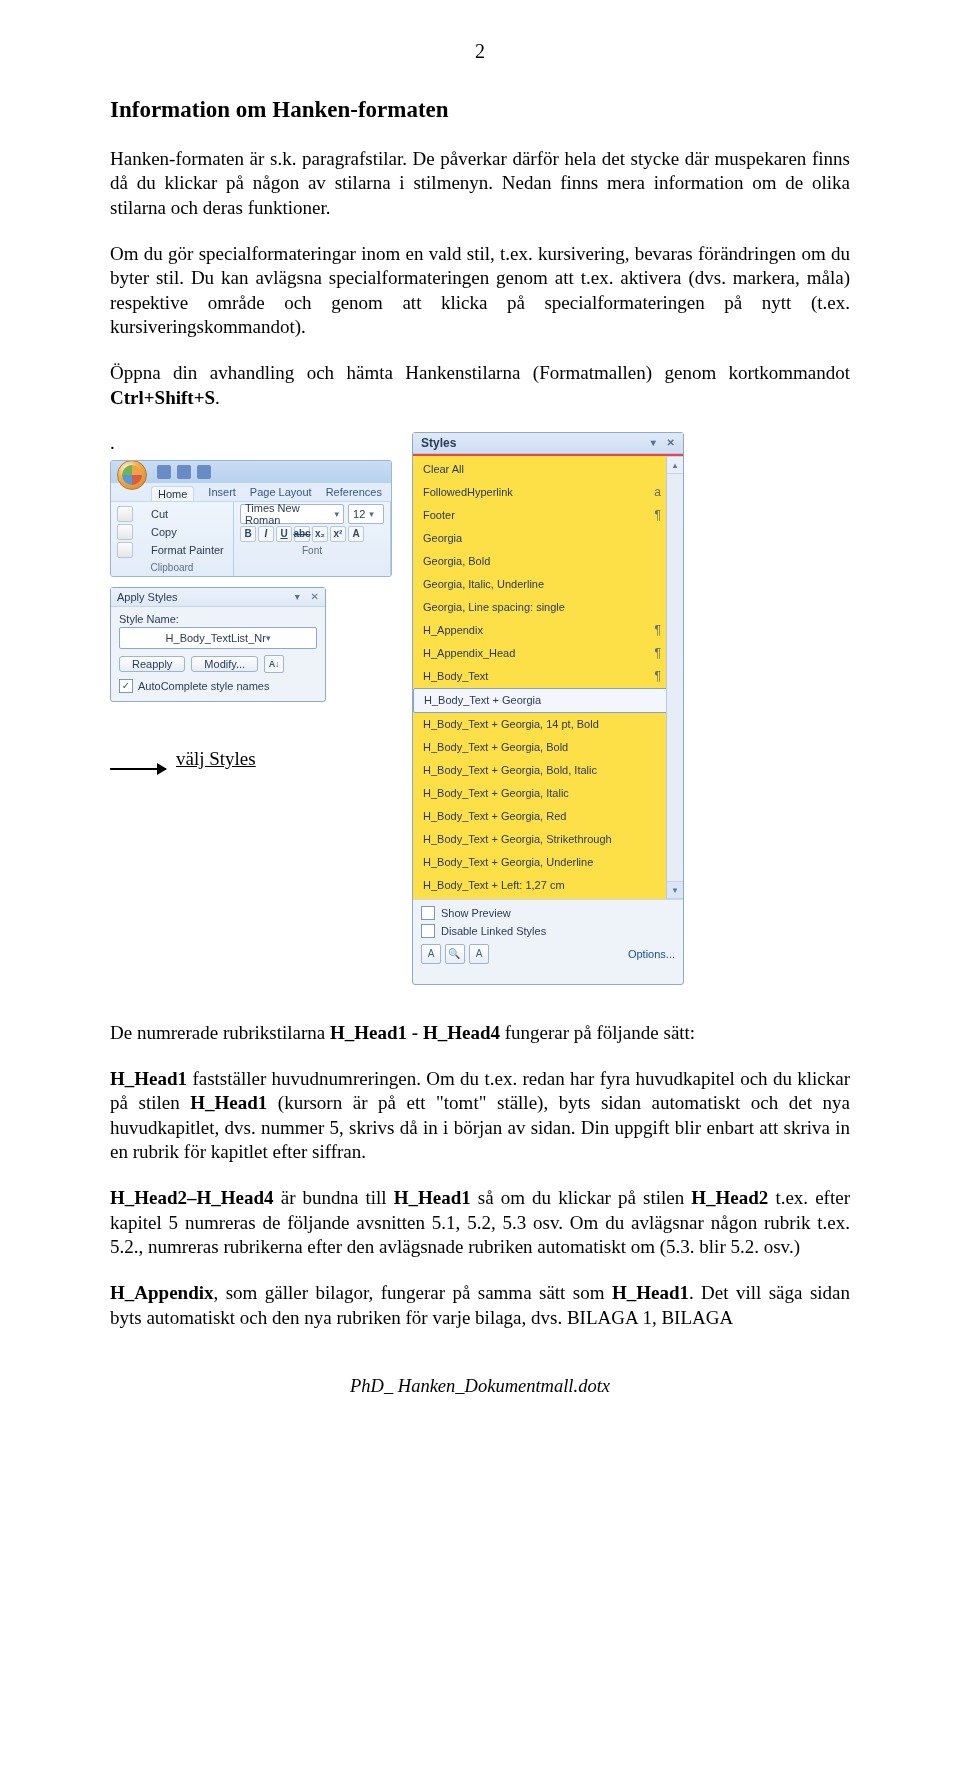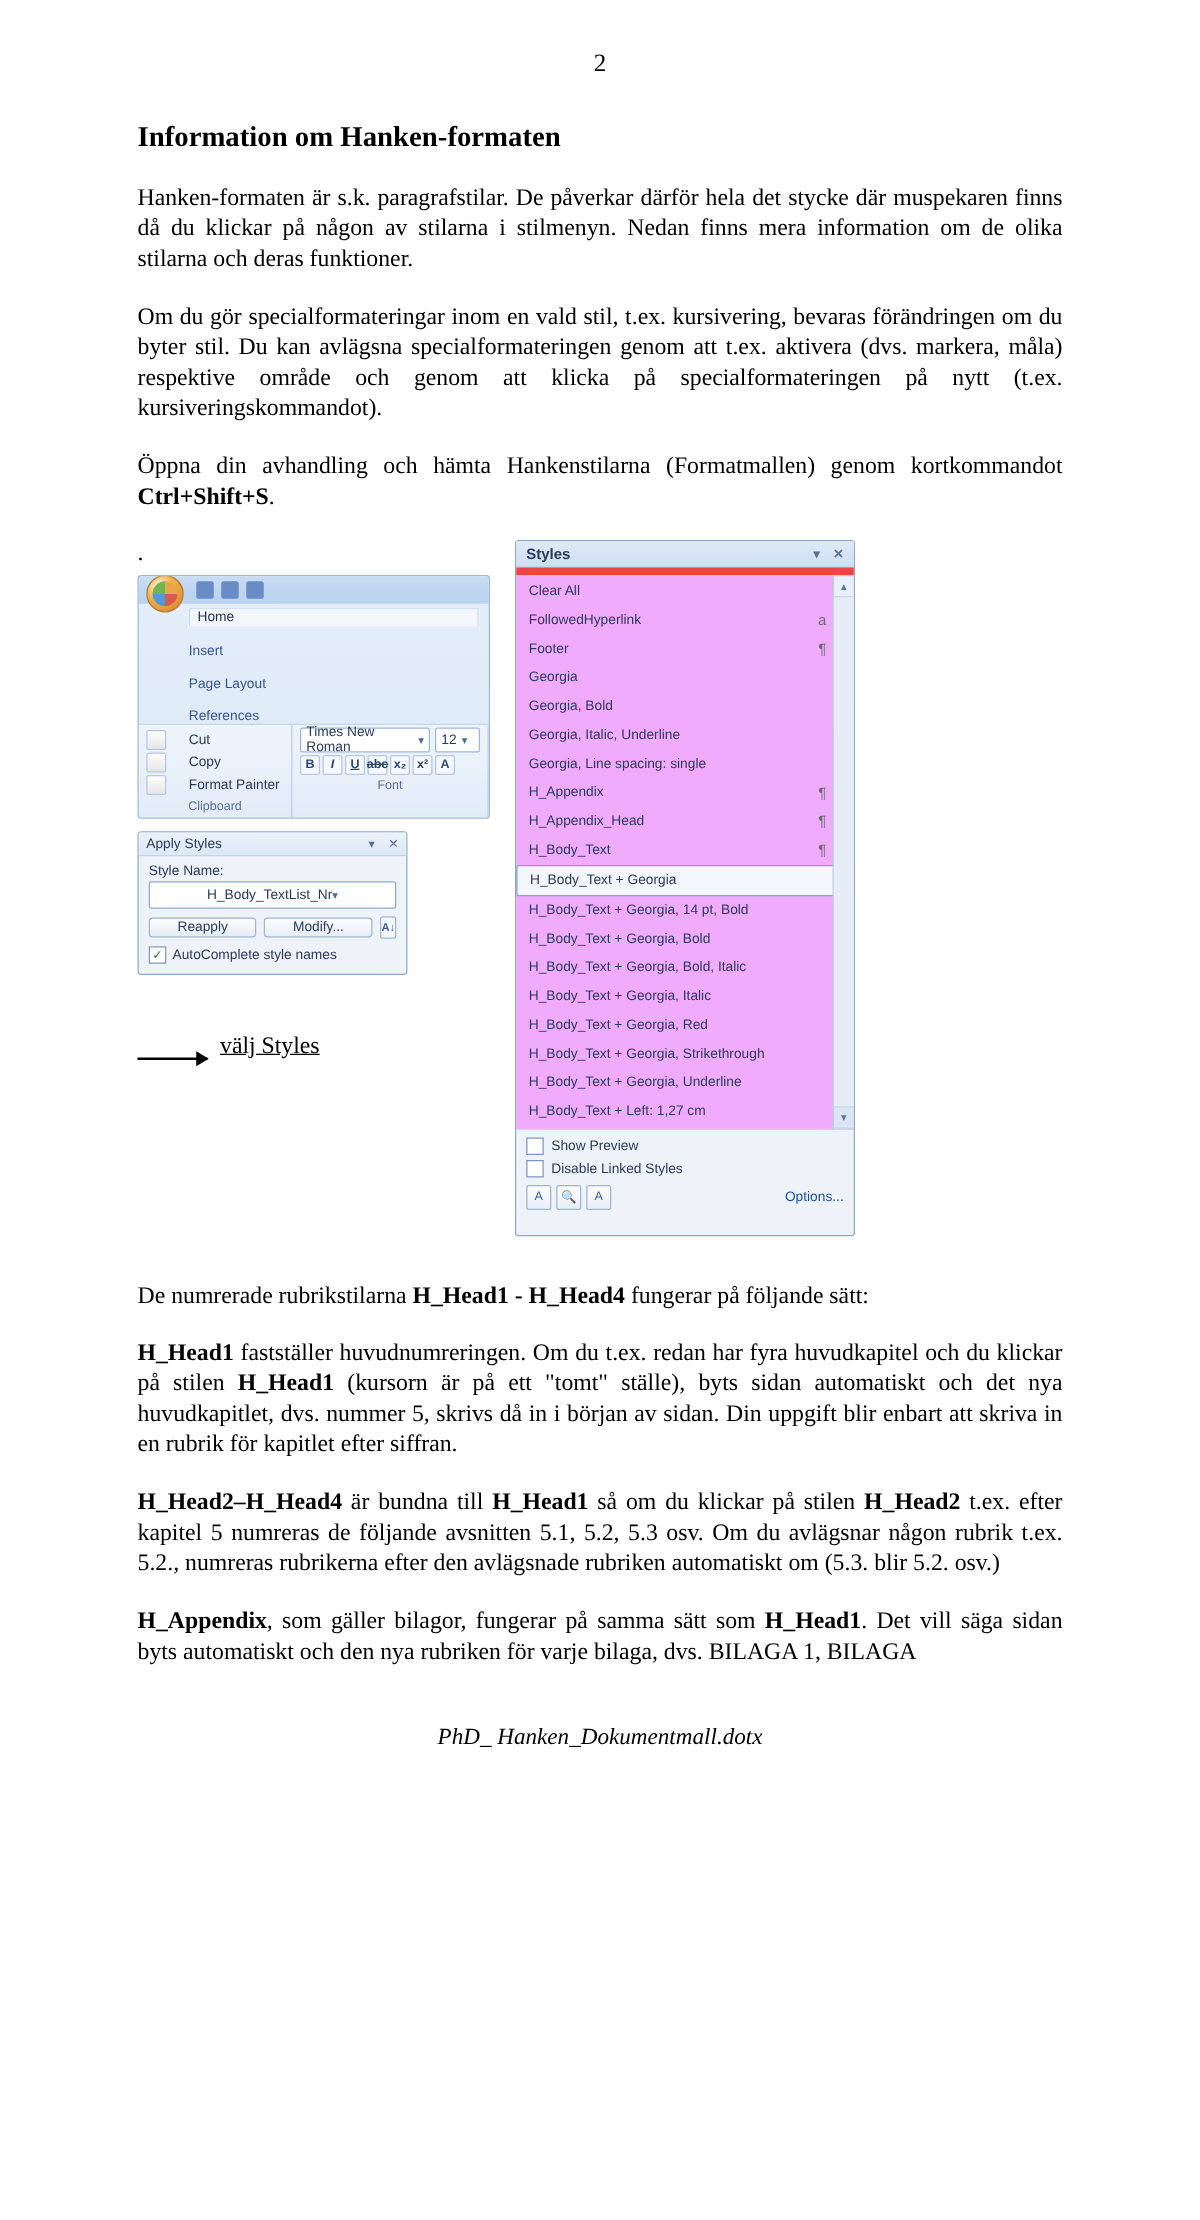--- a/index.html
+++ b/index.html
@@ -79,21 +79,20 @@
   }
   .qat-icon {
     width: 14px; height: 14px;
     background: #6a8cc6;
     border-radius: 2px;
   }
   .ribbon-tabs {
     display: flex;
     gap: 14px;
     padding: 3px 8px 0 40px;
-    flex-direction: column;
   }
   .ribbon-tab { color: #35568e; }
   .ribbon-tab.active {
     background: #f3f7fc;
     border: 1px solid #c6d7ee;
     border-bottom: none;
     border-radius: 3px 3px 0 0;
     padding: 1px 6px;
     color: #1e2e4a;
   }
@@ -157,21 +156,21 @@
     border-radius: 2px;
     padding: 2px 5px;
     font-size: 11px;
     height: 16px;
   }
   .btnrow { display: flex; gap: 6px; margin-top: 6px; align-items: center; }
   .winbtn {
     background: linear-gradient(#fefefe,#e6ecf5);
     border: 1px solid #9fb4d1;
     border-radius: 3px;
-    padding: 1px 22px;
+    padding: 1px 12px;
     font-size: 11px;
     color: #263b5e;
   }
   .aa-icon { width: 18px; height: 16px; border: 1px solid #9fb4d1; border-radius: 2px; background: #f5f8fc; display:flex; align-items:center; justify-content:center; font-size:9px; font-weight:bold; color:#3e5c8f;}
   .checkbox-row { display:flex; align-items:center; gap:5px; margin-top:6px; font-size:11px;}
   .chk { width:12px; height:12px; border:1px solid #7d97bd; background:#fff; display:flex; align-items:center; justify-content:center; font-size:10px; color:#2a6a2a; }
   
   .arrow-label {
     display:flex;
     align-items:flex-end;
@@ -207,22 +206,22 @@
     display:flex;
     justify-content:space-between;
     align-items:center;
     padding:3px 8px;
     background: linear-gradient(#dfe9f7,#cfdef3);
     border-bottom:1px solid #b6cae5;
     font-weight:bold;
     font-size:12px;
   }
   .styles-list{
-    background:#f0abfc;
-    border-top:6px solid #ef4444;
+    background:#fde047;
+    border-top:2px solid #ef4444;
     border-bottom:1px solid #c9d8ec;
     padding:2px 0;
     position:relative;
   }
   .styles-scroll{
     position:absolute;
     right:0; top:0; bottom:0;
     width:16px;
     background: linear-gradient(#eaf0f9,#dbe5f3);
     border-left:1px solid #b6cae5;

